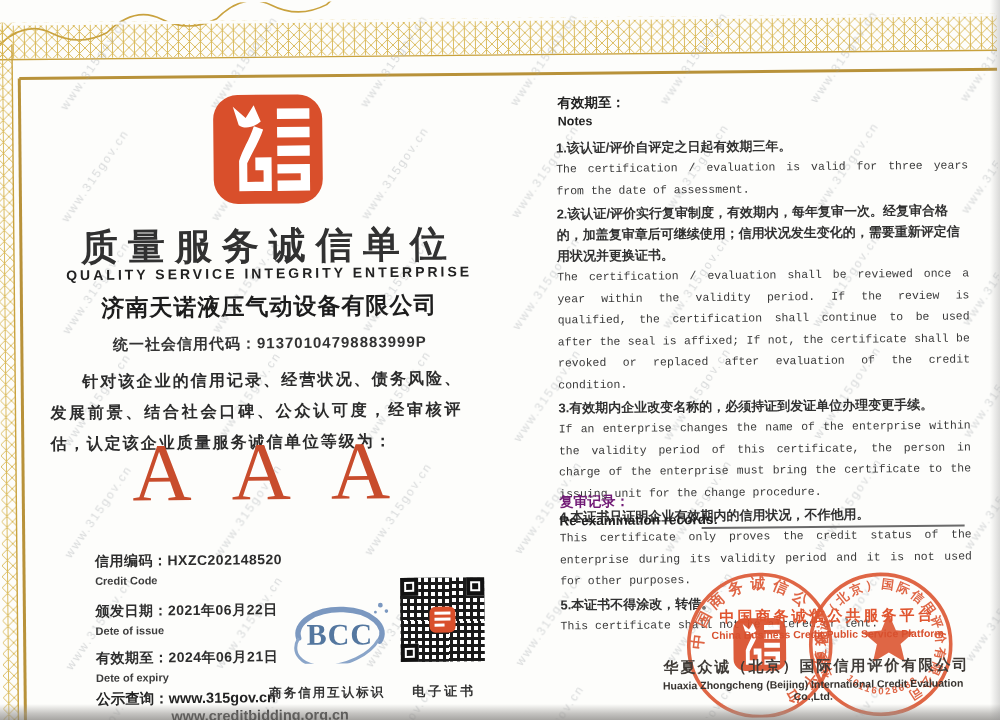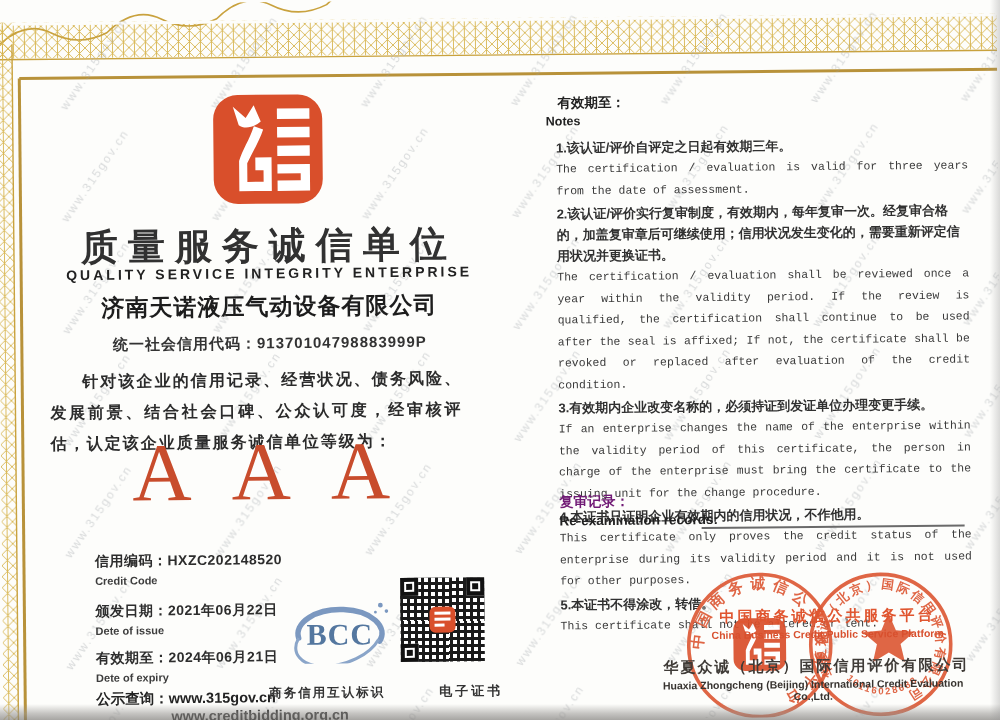--- a/index.html
+++ b/index.html
@@ -17,32 +17,32 @@
   .statement{left:50px;top:362px;width:412px;font-size:16px;line-height:31px;letter-spacing:2px;
              color:#2b2b2b;font-weight:bold;text-align:justify;text-indent:2em;}
   .grade{left:40px;top:423px;width:440px;text-align:center;font-size:82px;color:#c84c2c;
          font-family:"Liberation Serif","DejaVu Serif",serif;letter-spacing:40px;text-indent:40px;}
   .fld-cn{font-size:14px;font-weight:bold;color:#2d2d2d;letter-spacing:.5px;}
   .fld-en{font-size:11px;font-weight:bold;color:#3d3d3d;margin-top:4px;}
   .f0{left:93px;top:549px;} .f1{left:93px;top:599px;} .f2{left:93px;top:646px;}
   .query1{left:93px;top:686px;font-size:14.5px;font-weight:bold;color:#232323;}
   .query2{left:168px;top:705px;font-size:14.5px;font-weight:bold;color:#232323;}
   .bcc-label{left:266px;top:683px;font-size:12.5px;font-weight:bold;letter-spacing:2px;color:#333;}
-  .qr-label{left:409px;top:682px;font-size:13px;font-weight:bold;letter-spacing:3px;color:#333;margin-left:27px;}
+  .qr-label{left:409px;top:682px;font-size:13px;font-weight:bold;letter-spacing:3px;color:#333;}
   
   .qr{left:398px;top:577px;width:84px;height:84px;background:
       repeating-linear-gradient(0deg,#1a1a1a 0 3px,transparent 3px 7px),
       repeating-linear-gradient(90deg,#1a1a1a 0 3px,#fff 3px 7px);}
   .finder{position:absolute;width:18px;height:18px;border:4px solid #111;background:#fff;box-sizing:border-box;}
   .finder::after{content:"";position:absolute;inset:2px;background:#111;}
   .qr-seal{position:absolute;left:29px;top:29px;width:26px;height:26px;border-radius:6px;background:#d94f2b;}
   .qr-seal i{position:absolute;left:5px;height:3px;background:#fff;}
   
   .notes-head-cn{left:560px;top:95px;font-size:13.5px;font-weight:bold;color:#222;}
-  .notes-head-en{left:548px;top:115px;font-size:12.5px;font-weight:bold;color:#222;}
+  .notes-head-en{left:560px;top:115px;font-size:12.5px;font-weight:bold;color:#222;}
   .notes{left:558px;top:136px;width:412px;}
   .note-cn{font-size:13px;font-weight:bold;color:#303030;line-height:21px;margin-top:2px;}
   .note-en{font-size:11.5px;line-height:21.5px;color:#3a3a3a;font-family:"Liberation Mono","DejaVu Sans Mono",monospace;text-align:justify;}
   .review-cn{left:558px;top:494px;font-size:14px;font-weight:bold;color:#701a75;}
   .review-en{left:558px;top:514px;font-size:13.5px;font-weight:bold;color:#222;}
   .review-line{left:700px;top:529px;width:263px;height:2px;background:#6a6a6a;}
   
   .platform-cn{left:690px;top:610px;width:270px;text-align:center;font-size:15px;font-weight:bold;
                letter-spacing:3px;color:#e0552f;}
   .platform-en{left:700px;top:631px;width:250px;text-align:center;font-size:10.5px;font-weight:bold;color:#d8502e;}

